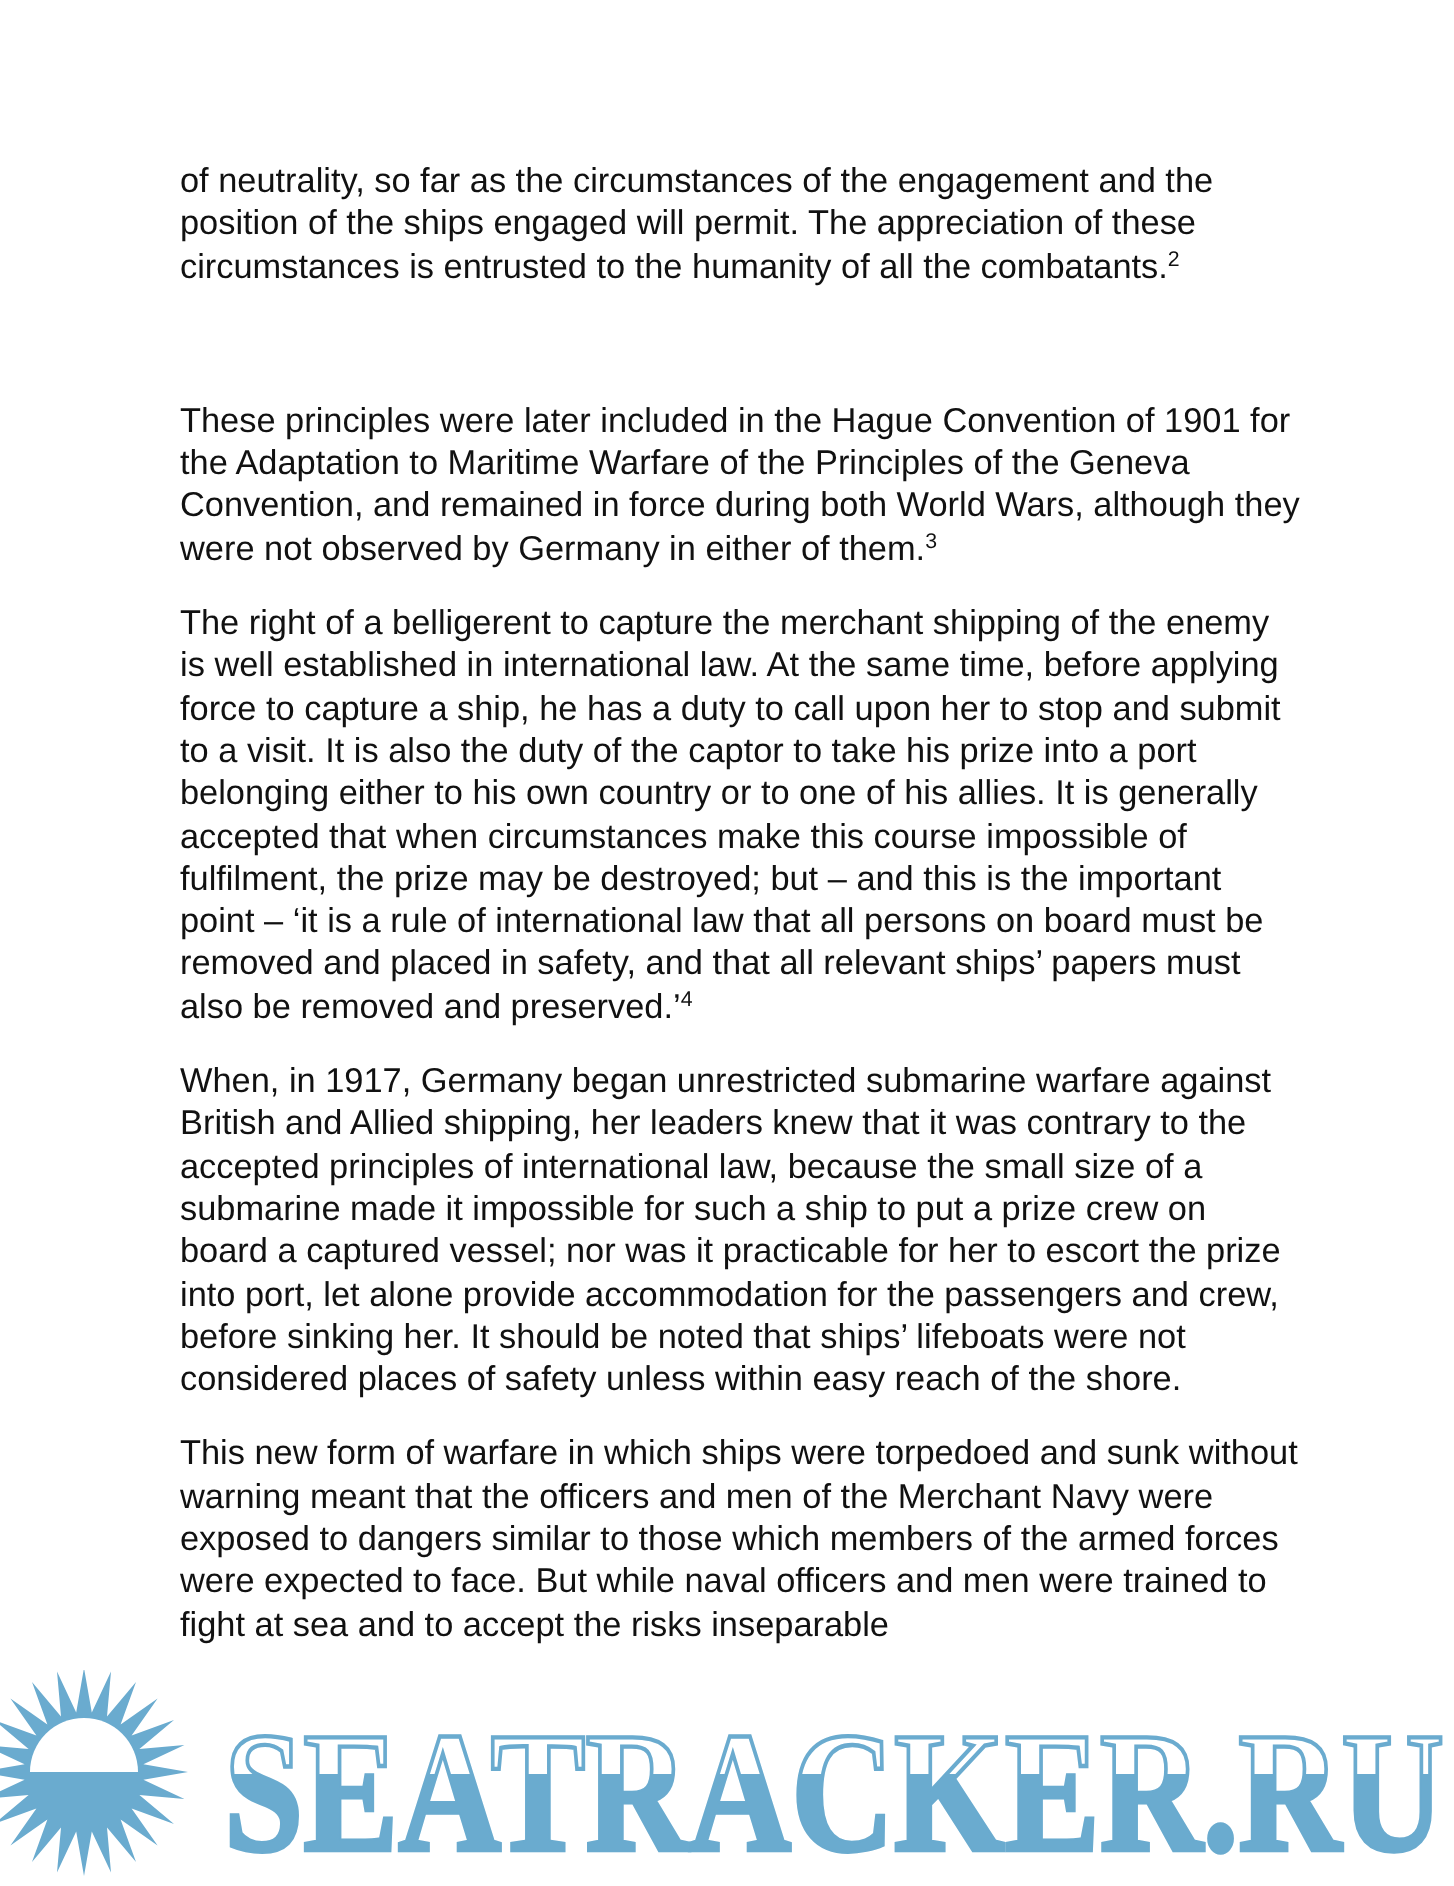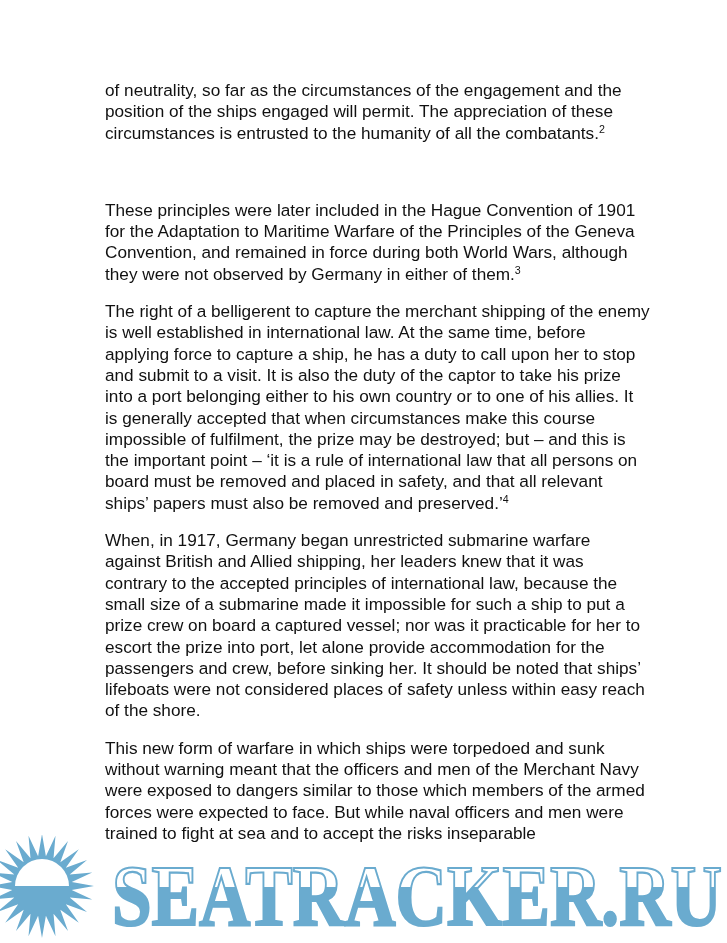--- a/index.html
+++ b/index.html
@@ -2,21 +2,21 @@
 <html><head>
 <meta charset="utf-8">
 <style>
   html, body { margin: 0; padding: 0; background: #ffffff; }
   body { width: 727px; height: 943px; position: relative; overflow: hidden; }
   .page {
     position: absolute; left: 90px; top: 80px; width: 560px;
     font-family: "Liberation Sans", sans-serif;
     font-size: 17.2px; line-height: 21.3px; color: #111111;
   }
-  .page p { margin: 0 0 16px 15px; }
+  .page p { margin: 0 0 16px 0; }
   .page p.first { margin-bottom: 56px; }
   sup { font-size: 0.62em; vertical-align: 0.55em; line-height: 0; }
   .watermark {
     position: absolute; left: 0; top: 835px; width: 580px; height: 108px;
   }
   .watermark svg { display: block; }
 </style>
 </head>
 <body>
 

